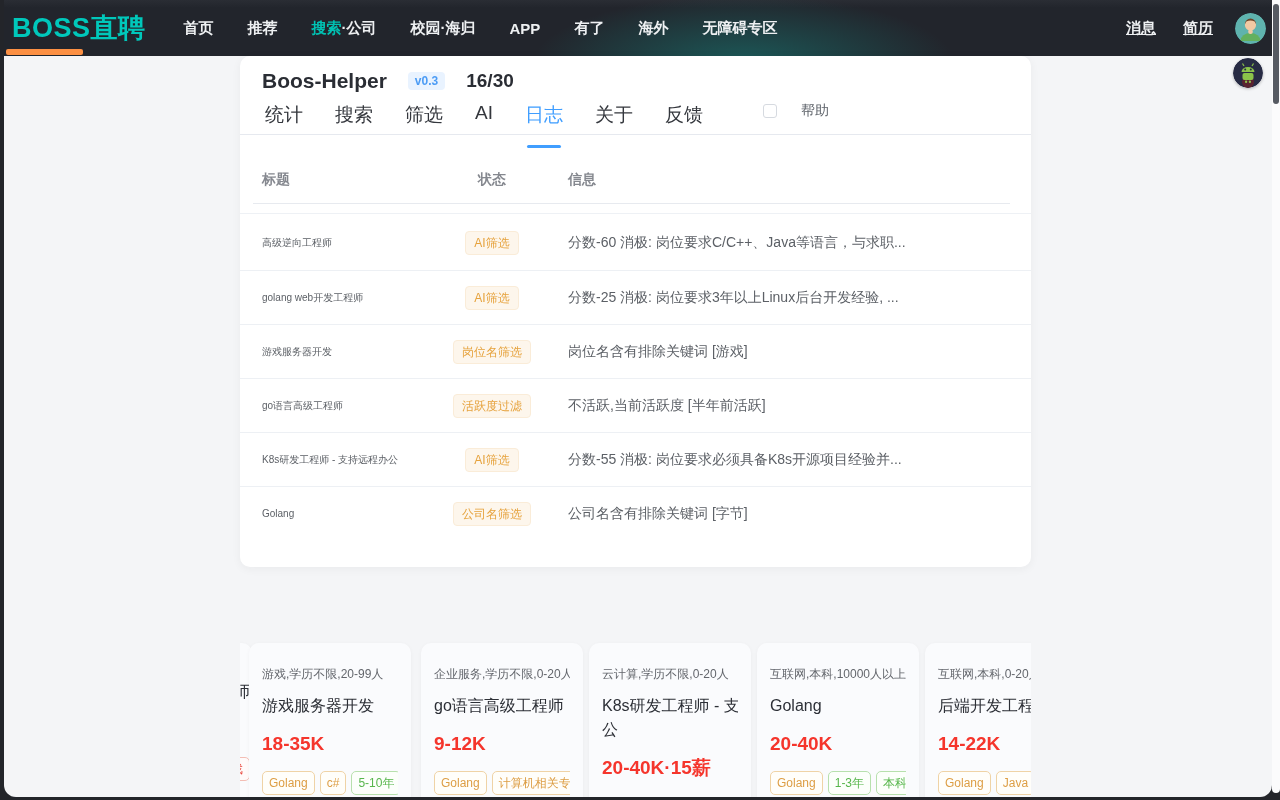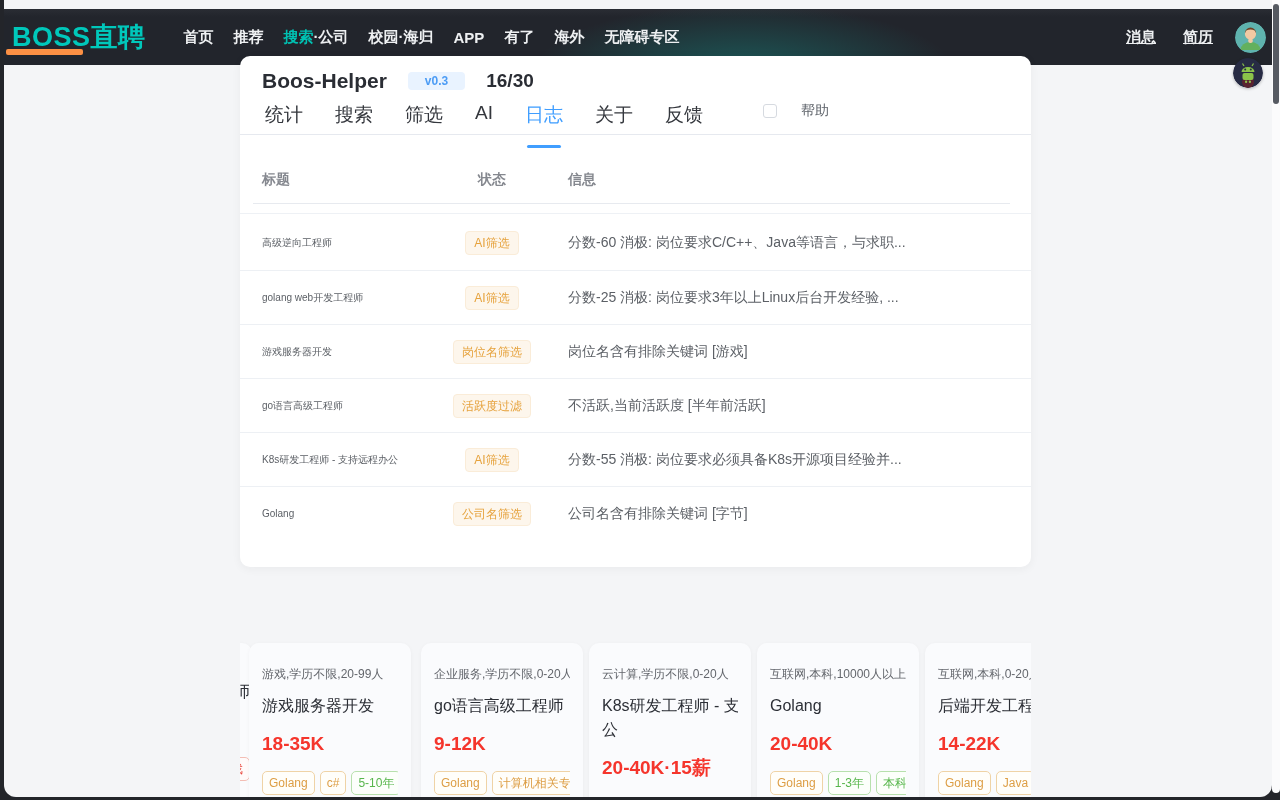--- a/index.html
+++ b/index.html
@@ -18,24 +18,23 @@
   }
 
   
   .navbar {
     position:absolute; left:0; top:0; width:100%; height:56px;
     background:
       radial-gradient(300px 95px at 740px 62px, rgba(20,150,140,.45), rgba(20,150,140,0) 70%),
       linear-gradient(#2a2d34, #22252c 14%);
     display:flex; align-items:center; padding:0 6px 0 8px;
     color:#eef0f2;
-    margin-top:9px;
   }
   .nav-logo { font-size:27px; font-weight:800; color:#00c8bb; letter-spacing:.5px; margin-right:38px; white-space:nowrap; }
-  .nav-items { display:flex; align-items:center; gap:20px; font-size:15px; font-weight:600; }
+  .nav-items { display:flex; align-items:center; gap:34px; font-size:15px; font-weight:600; }
   .nav-item { white-space:nowrap; cursor:pointer; }
   .nav-item .hl { color:#00c2b3; }
   .nav-right { margin-left:auto; display:flex; align-items:center; gap:27px; font-size:15px; font-weight:600;text-decoration:underline; }
   .nav-avatar { width:31px; height:31px; border-radius:50%; overflow:hidden; margin-left:-5px; flex:0 0 auto; }
 
   .progress-bar {
     position:absolute; left:2px; top:49px; width:77px; height:6px;
     background:#fc9044; border-radius:2px; z-index:5;
   }
 
@@ -57,21 +56,21 @@
 
   
   .panel {
     position:absolute; left:236px; top:56px; width:791px; height:511px;
     background:#fff; border-radius:10px; box-shadow:0 2px 10px rgba(31,35,41,.05);
   }
   .panel-header { position:absolute; left:22px; top:13px; display:flex; align-items:center; gap:21px; }
   .panel-title { font-size:21px; font-weight:700; color:#2a2d34; }
   .version-badge {
     font-size:12px; font-weight:700; color:#4c9cf5; background:#e9f3ff;
-    padding:3px 17px; border-radius:4px; line-height:12px;
+    padding:3px 7px; border-radius:4px; line-height:12px;
   }
   .panel-count { font-size:19px; font-weight:700; color:#2a2d34; }
 
   .tabs {
     position:absolute; left:0; top:46px; width:100%; height:33px;
     display:flex; align-items:flex-start; padding-left:25px;
     border-bottom:1px solid #e6e9ef;
   }
   .tab {
     position:relative; font-size:19px; color:#34373d; margin-right:32px;

